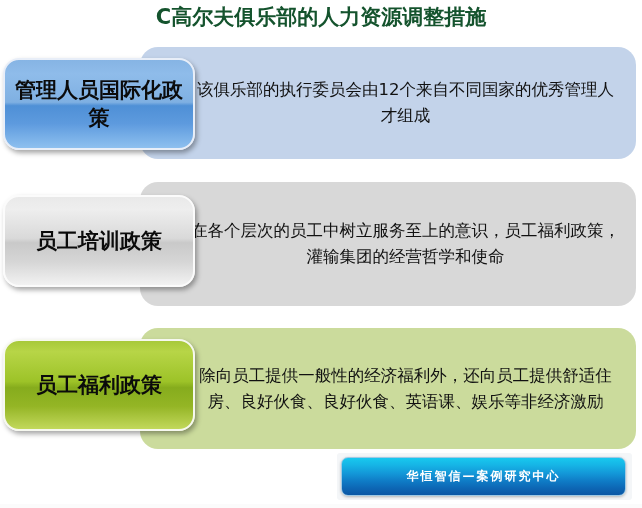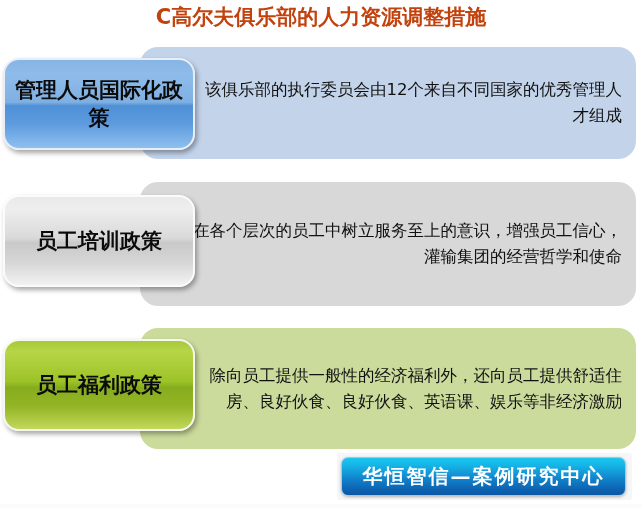--- a/index.html
+++ b/index.html
@@ -17,21 +17,21 @@
 
   
   .slide-title {
     position: absolute;
     left: 0;
     top: 2px;
     width: 642px;
     text-align: center;
     font-size: 21px;
     font-weight: bold;
-    color: #c2410c;
+    color: #14532d;
     letter-spacing: 0px;
     line-height: 30px;
     white-space: nowrap;
   }
 
   
   .row {
     position: absolute;
     left: 0;
     width: 642px;
@@ -55,21 +55,21 @@
 
   .panel-text {
     position: absolute;
     left: 189px;
     right: 20px;
     top: 50%;
     transform: translateY(-50%);
     font-size: 16.5px;
     line-height: 26px;
     color: #111111;
-    text-align: right;
+    text-align: center;
   }
 
   
   .badge {
     position: absolute;
     left: 3px;
     width: 192px;
     border-radius: 16px;
     box-sizing: border-box;
     display: flex;
@@ -119,21 +119,21 @@
         #18c8ef 0%, #16b6e6 18%, #1397d8 42%,
         #0f7cc6 62%, #0d66b4 82%, #0b57a4 100%);
     box-shadow: 0 1px 3px rgba(0,0,0,0.28);
     display: flex;
     align-items: center;
     justify-content: center;
     box-sizing: border-box;
   }
   .footer-banner-text {
     font-family: "DejaVu Serif", "Liberation Serif", serif;
-    font-size: 20px;
+    font-size: 12px;
     font-weight: bold;
     color: #ffffff;
     letter-spacing: 2px;
     white-space: nowrap;
   }
   
   .footer-plate {
     position: absolute;
     left: 337px;
     top: 453px;
@@ -156,21 +156,21 @@
 <div class="row row-1">
   <div class="panel"></div>
   <div class="panel-text">该俱乐部的执行委员会由12个来自不同国家的优秀管理人才组成</div>
   <div class="badge">
     <span class="badge-label">管理人员国际化政策</span>
   </div>
 </div>
 
 <div class="row row-2">
   <div class="panel"></div>
-  <div class="panel-text">在各个层次的员工中树立服务至上的意识，增强员工信心，灌输集团的经营哲学和使命</div>
+  <div class="panel-text">在各个层次的员工中树立服务至上的意识，员工福利政策，灌输集团的经营哲学和使命</div>
   <div class="badge">
     <span class="badge-label">员工培训政策</span>
   </div>
 </div>
 
 <div class="row row-3">
   <div class="panel"></div>
   <div class="panel-text">除向员工提供一般性的经济福利外，还向员工提供舒适住房、良好伙食、良好伙食、英语课、娱乐等非经济激励</div>
   <div class="badge">
     <span class="badge-label">员工福利政策</span>

